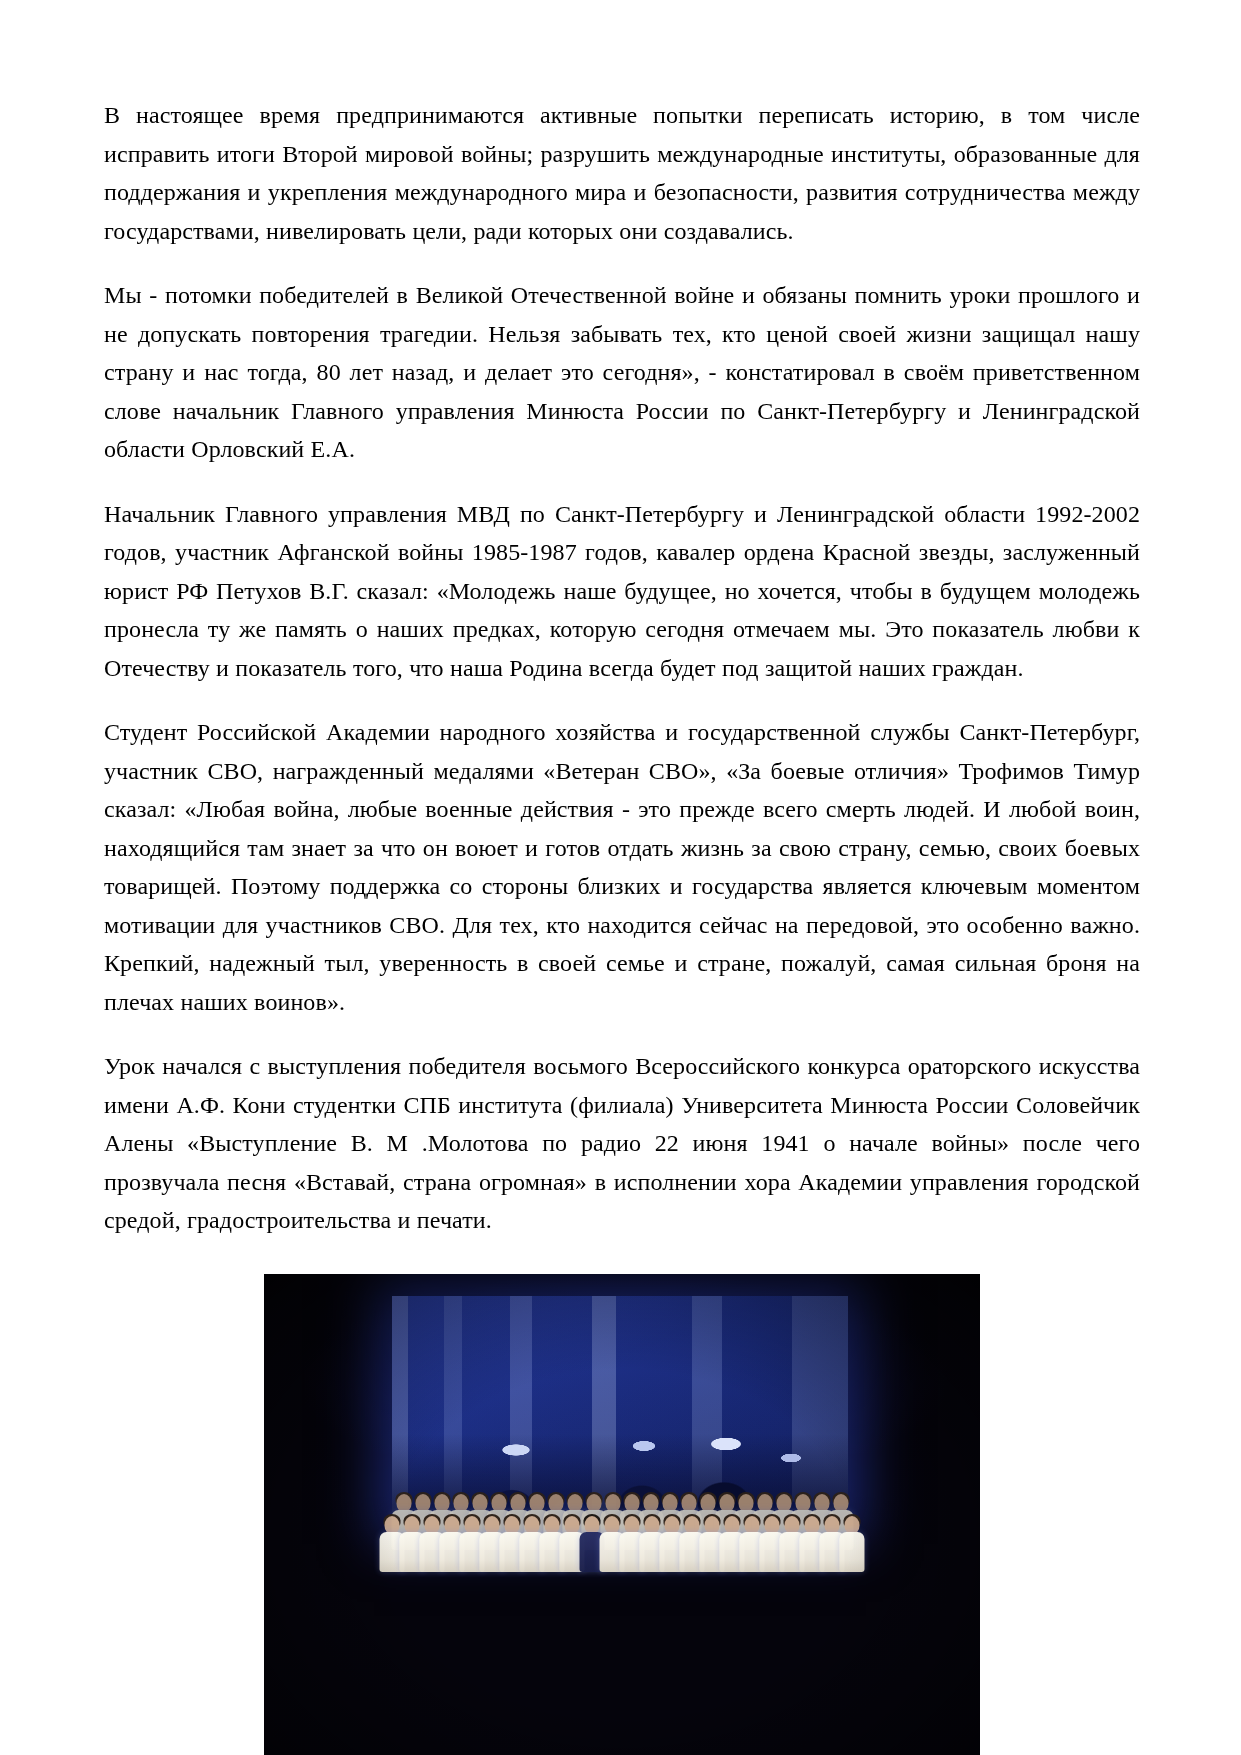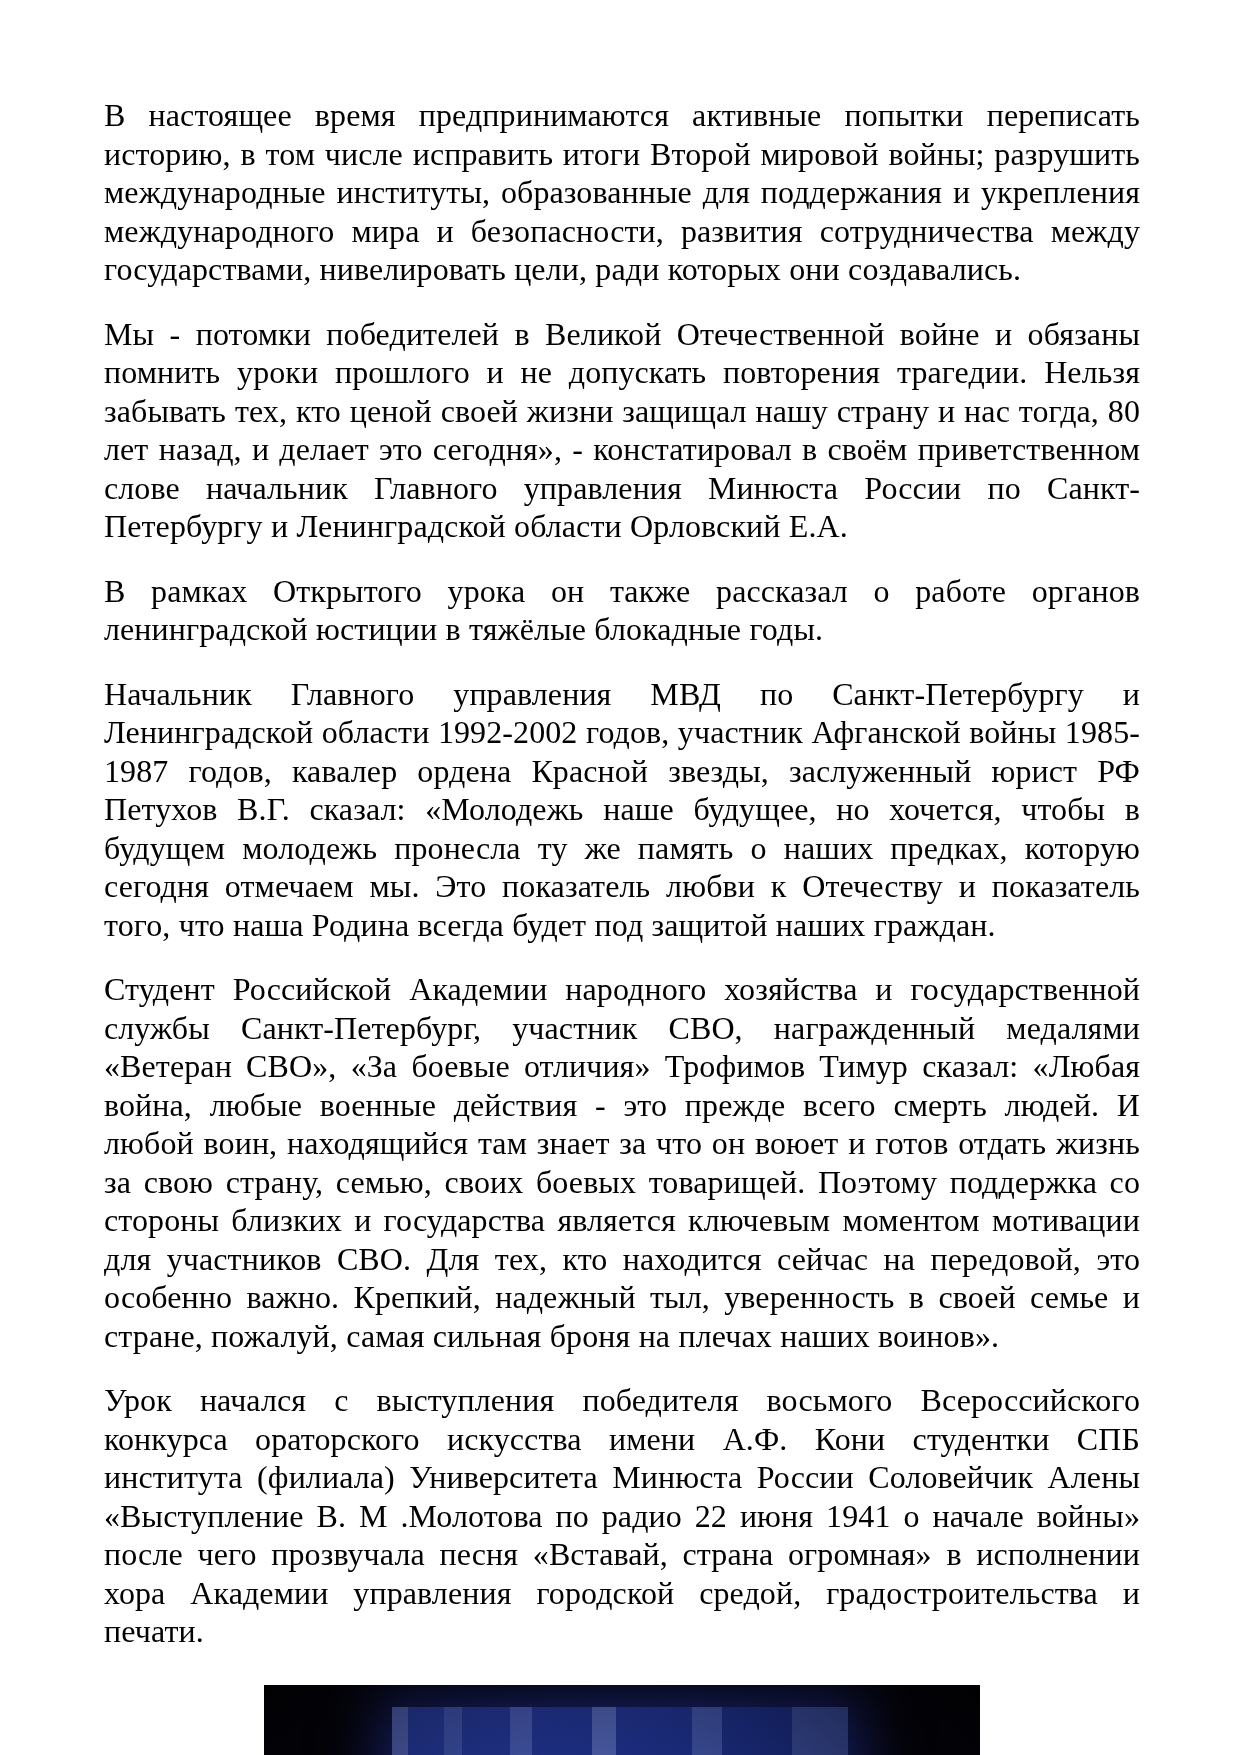--- a/index.html
+++ b/index.html
@@ -20,21 +20,21 @@
     overflow: hidden;
   }
   .content {
     position: absolute;
     left: 104px;
     top: 96px;
     width: 1036px;
   }
   p.para {
     margin: 0 0 26px 0;
-    font-size: 32px;
+    font-size: 24px;
     line-height: 38.5px;
     text-align: justify;
     text-justify: inter-word;
     letter-spacing: 0.1px;
     word-spacing: 0.2px;
     hyphens: none;
   }
   .figure {
     margin: 34px 0 30px 0;
     display: flex;
@@ -180,21 +180,20 @@
   }
 </style>
 </head>
 <body>
 
 <div class="page">
   <div class="content">
 
     <p class="para">В настоящее время предпринимаются активные попытки переписать историю, в том числе исправить итоги Второй мировой войны; разрушить международные институты, образованные для поддержания и укрепления международного мира и безопасности, развития сотрудничества между государствами, нивелировать цели, ради которых они создавались.</p>
     <p class="para">Мы - потомки победителей в Великой Отечественной войне и обязаны помнить уроки прошлого и не допускать повторения трагедии. Нельзя забывать тех, кто ценой своей жизни защищал нашу страну и нас тогда, 80 лет назад, и делает это сегодня», - констатировал в своём приветственном слове начальник Главного управления Минюста России по Санкт-Петербургу и Ленинградской   области Орловский Е.А.</p>
-    <p class="para">В рамках Открытого урока он также рассказал о работе органов ленинградской юстиции в тяжёлые блокадные годы.</p>
     <p class="para">Начальник Главного управления МВД по Санкт-Петербургу и Ленинградской области 1992-2002 годов,  участник Афганской войны 1985-1987 годов, кавалер ордена Красной звезды, заслуженный юрист РФ Петухов В.Г. сказал: «Молодежь наше будущее, но хочется, чтобы в будущем молодежь пронесла ту же память о наших предках, которую сегодня отмечаем мы. Это показатель любви к Отечеству и показатель того, что наша Родина всегда будет под защитой наших граждан.</p>
     <p class="para">Студент Российской Академии народного хозяйства и государственной службы Санкт-Петербург, участник СВО, награжденный медалями «Ветеран СВО», «За боевые отличия» Трофимов Тимур сказал: «Любая война, любые военные действия - это прежде всего смерть людей. И любой воин, находящийся там знает за что он воюет и готов отдать жизнь за свою страну,   семью, своих боевых товарищей. Поэтому поддержка со стороны близких и государства является ключевым  моментом мотивации для участников СВО. Для тех, кто находится  сейчас на передовой,  это особенно важно. Крепкий, надежный тыл, уверенность в своей семье и стране, пожалуй, самая сильная броня на плечах наших воинов».</p>
     <p class="para">Урок начался с выступления победителя восьмого Всероссийского конкурса ораторского искусства имени А.Ф. Кони студентки СПБ института (филиала)  Университета Минюста России  Соловейчик Алены «Выступление В. М .Молотова по радио 22 июня 1941 о начале войны» после чего прозвучала песня «Вставай, страна огромная» в исполнении хора Академии управления городской средой, градостроительства и печати.</p>
 
     <div class="figure">
       <div class="photo" title="Хор Академии управления городской средой, градостроительства и печати на сцене; на фоне — проекция кадра военной хроники в синем свете">
 
         <div class="backdrop-glow"></div>
 
         <div class="screen">

